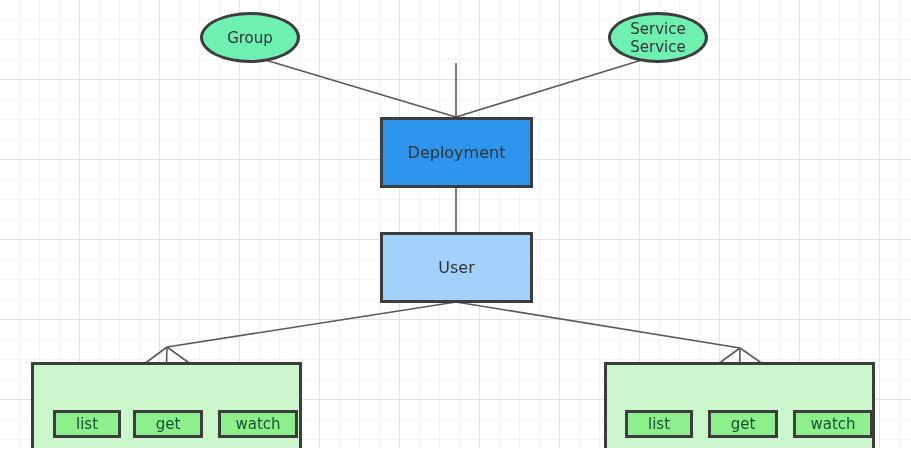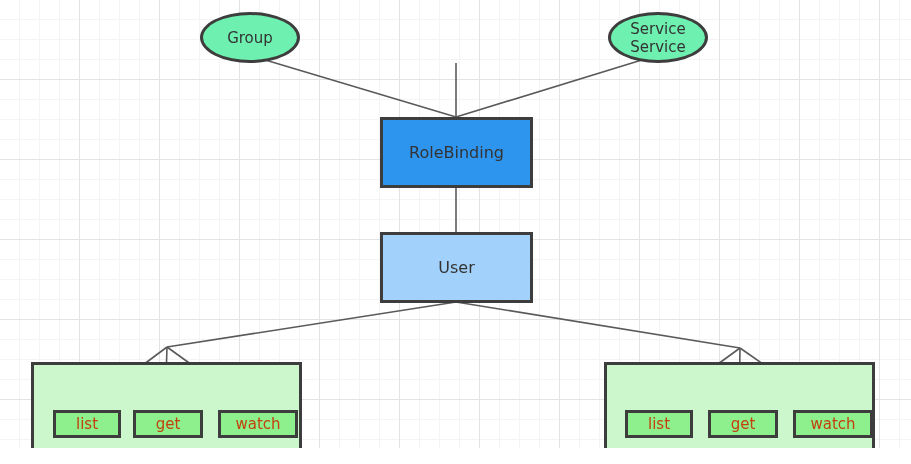--- a/index.html
+++ b/index.html
@@ -73,21 +73,21 @@
   }
   .verb-box {
     position: absolute;
     box-sizing: border-box;
     background: #8df08d;
     border: 3px solid #3d3d3d;
     display: flex;
     align-items: center;
     justify-content: center;
     font-size: 15px;
-    color: #c2410c;
+    color: #14532d;
   }
 </style>
 </head>
 <body>
 
 <div id="canvas">
 
   <svg id="edges" viewBox="0 0 911 464" xmlns="http://www.w3.org/2000/svg">
     <g stroke="#5a5a5a" stroke-width="1.6" fill="none">
       <line x1="262" y1="59" x2="456" y2="117"></line>
@@ -109,21 +109,21 @@
     <span>Group</span>
   </div>
 
 
   <div class="node ellipse" style="left:608px; top:12px; flex-direction:column;">
     <span>Service</span>
     <span>Service</span>
   </div>
 
   <div class="node rect-box fill-strong-blue" style="left:380px; top:117px;">
-    <span>RoleBinding</span>
+    <span>Deployment</span>
   </div>
 
   <div class="node rect-box fill-light-blue" style="left:380px; top:232px;">
     <span>User</span>
   </div>
 
   <div class="group-box" style="left:31px; top:362px; width:271px; height:96px;">
     <span class="group-title">Pod</span>
     <div class="verb-box" style="left:19px; top:45px; width:68px; height:28px;">
       <span>list</span>

